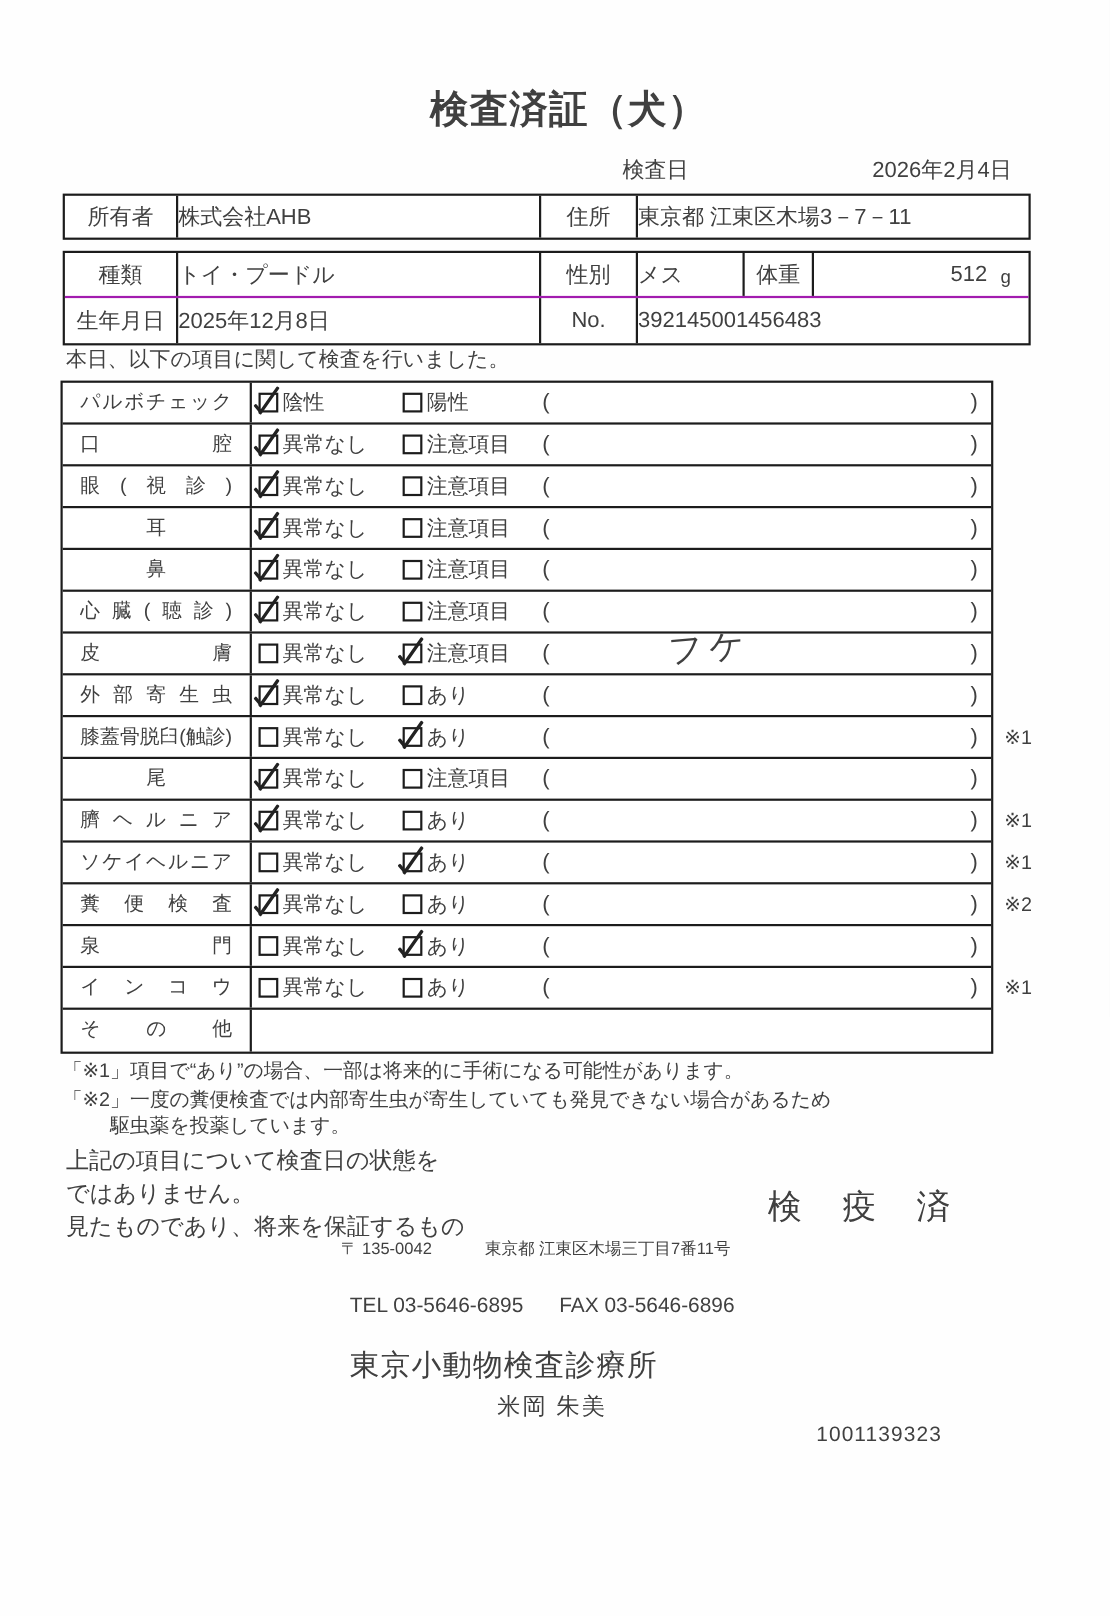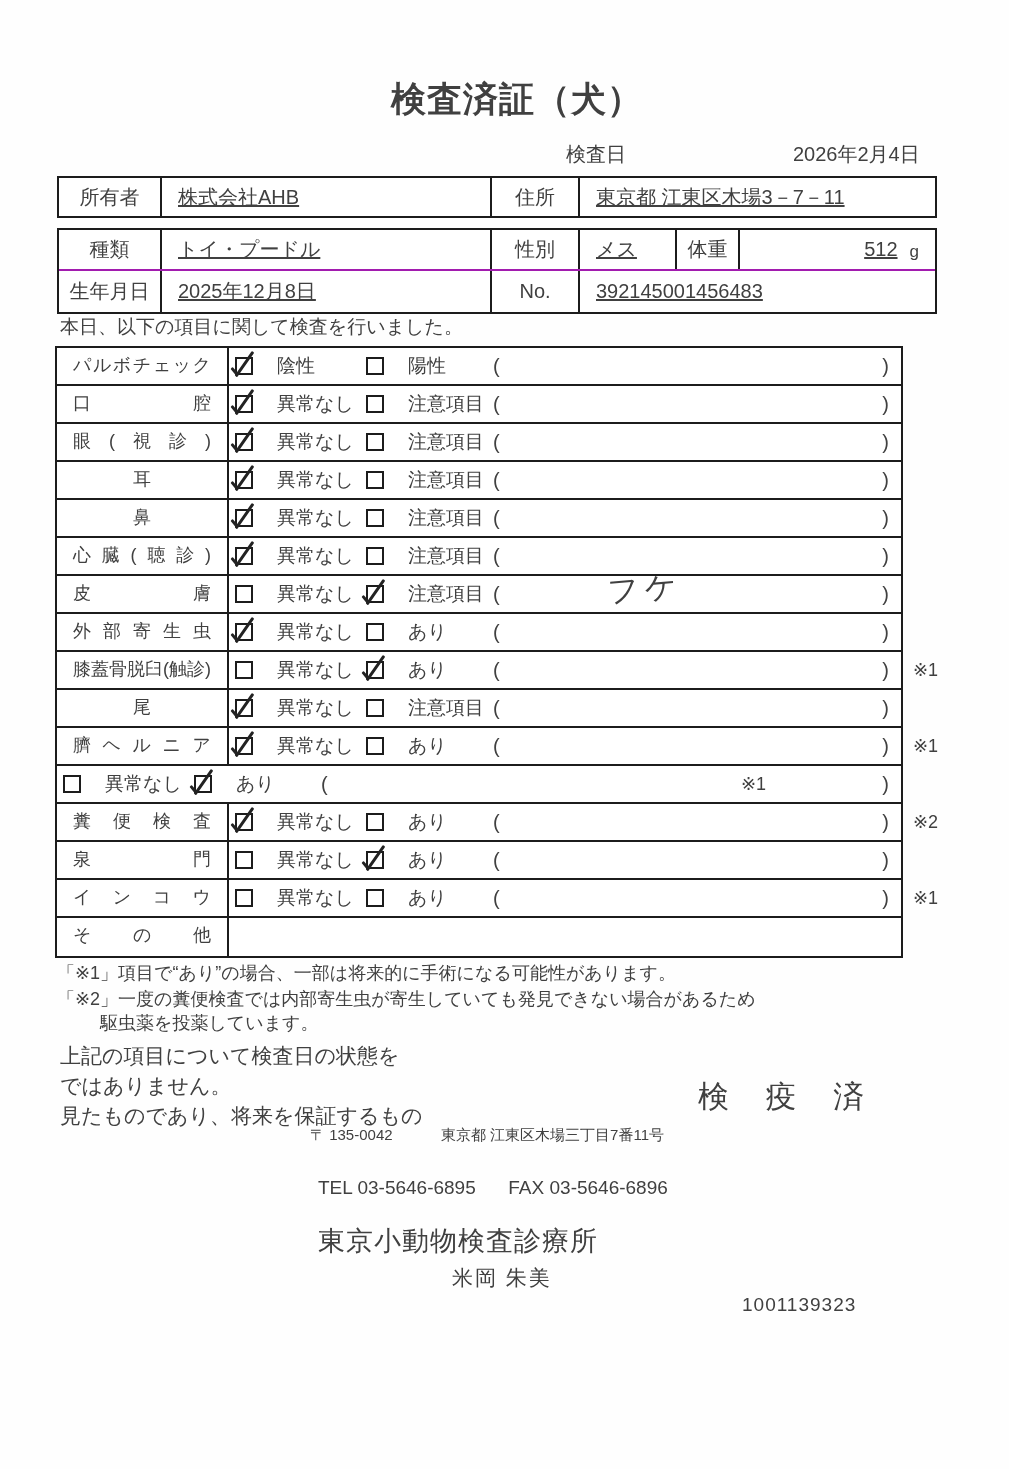--- a/index.html
+++ b/index.html
@@ -15,41 +15,41 @@
   .insp-date-value{position:absolute;left:793px;top:141px;font-size:20px;}
   
   .hbox{position:absolute;left:57px;width:880px;border:2px solid #1c1c1c;box-sizing:border-box;background:#fff;}
   .box1{top:176px;height:42px;display:grid;grid-template-columns:103px 330px 88px 1fr;}
   .box2{top:228px;height:86px;}
   .box2 .hrow{display:grid;height:41px;box-sizing:border-box;}
   .box2 .r1{grid-template-columns:103px 330px 88px 97px 63px 1fr;border-bottom:2px solid #a21caf;}
   .box2 .r2{grid-template-columns:103px 330px 88px 1fr;}
   .hcell{display:flex;align-items:center;font-size:20px;box-sizing:border-box;overflow:hidden;}
   .hcell.lbl{justify-content:center;border-right:2px solid #1c1c1c;}
-  .hcell.val{padding-left:16px;text-decoration:underline;}
+  .hcell.val{padding-left:0;}
   .hcell.val.bordered{border-right:2px solid #1c1c1c;}
   .hcell.weight-val{justify-content:flex-end;padding-right:16px;}
   .hcell .unit{font-size:17px;margin-left:12px;margin-top:4px;}
   
   .intro{position:absolute;left:60px;top:314px;font-size:19px;}
   
   .ctable{position:absolute;left:55px;top:346px;width:848px;border:2px solid #1c1c1c;box-sizing:border-box;background:#fff;}
   .trow{display:flex;height:38px;box-sizing:border-box;border-bottom:2px solid #1c1c1c;position:relative;}
   .trow:last-child{border-bottom:none;}
   .trow-label{
     width:172px;box-sizing:border-box;border-right:2px solid #1c1c1c;
     font-size:18px;line-height:34px;padding:0 16px;white-space:nowrap;
     text-align:justify;text-align-last:justify;overflow:hidden;
   }
   .trow-label.single{text-align:center;text-align-last:center;}
   .trow-content{position:relative;flex:1;}
   .opt{position:absolute;top:0;height:100%;display:flex;align-items:center;gap:4px;}
   .opt1{left:6px;}
   .opt2{left:137px;}
-  .opt-label{font-size:19px;margin-left:20px;}
+  .opt-label{font-size:19px;}
   .cb{position:relative;display:inline-block;width:14px;height:14px;border:2px solid #1c1c1c;background:#fff;flex:none;}
   .cb.checked::before{
     content:"";position:absolute;left:6px;top:-10px;width:2.6px;height:30px;
     background:#222;transform:rotate(35deg);border-radius:1px;
   }
   .cb.checked::after{
     content:"";position:absolute;left:-4px;top:8px;width:2.5px;height:9px;
     background:#222;transform:rotate(-40deg);border-radius:1px;
   }
   .paren{position:absolute;top:0;font-size:20px;line-height:36px;}
@@ -307,20 +307,21 @@
         <span class="opt-label">あり</span>
       </span>
       <span class="paren open">(</span>
       <span class="note"></span>
       <span class="paren close">)</span>
       <span class="mark">※1</span>
     </div>
   </div>
 
   <div class="trow">
+    <div class="trow-label">ソケイヘルニア</div>
     <div class="trow-content">
       <span class="opt opt1">
         <span class="cb"></span>
         <span class="opt-label">異常なし</span>
       </span>
       <span class="opt opt2">
         <span class="cb checked"></span>
         <span class="opt-label">あり</span>
       </span>
       <span class="paren open">(</span>

